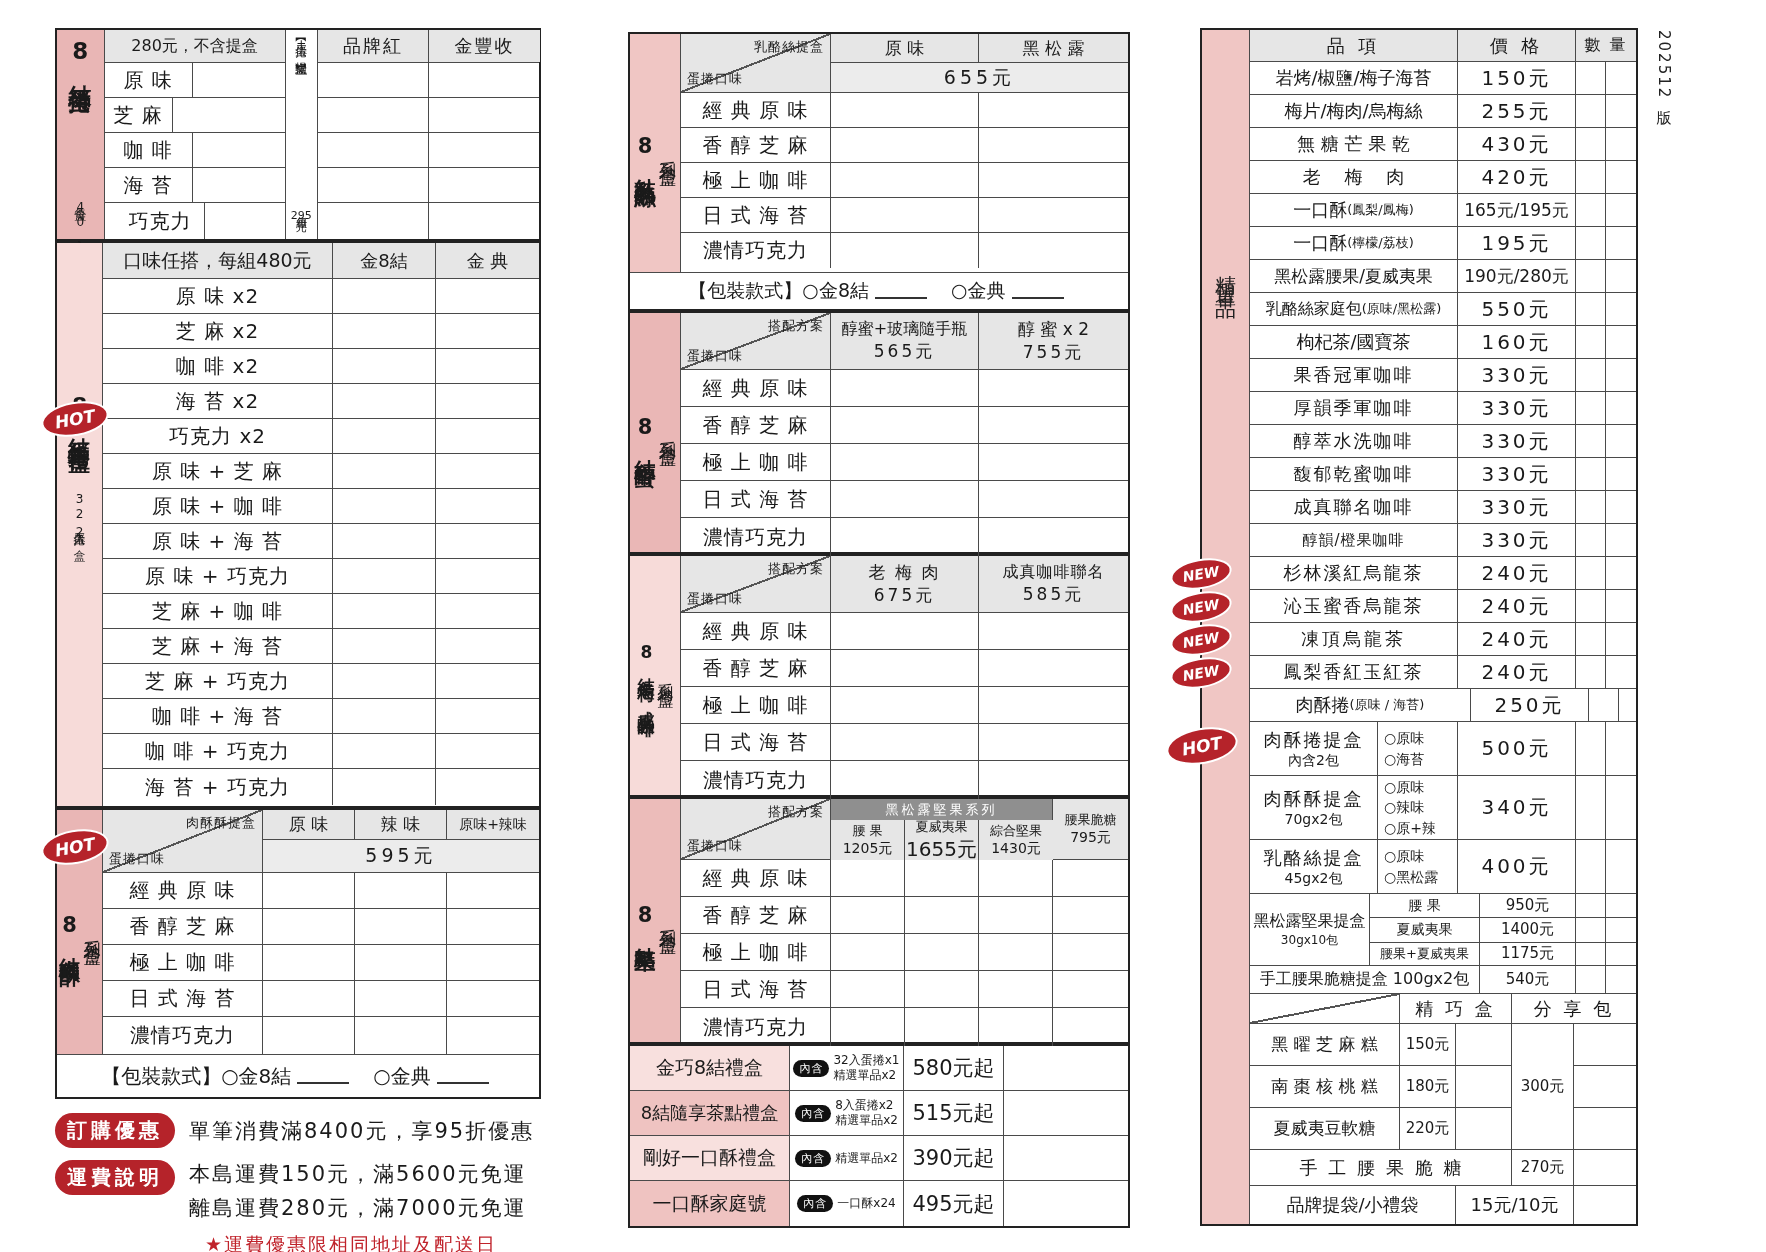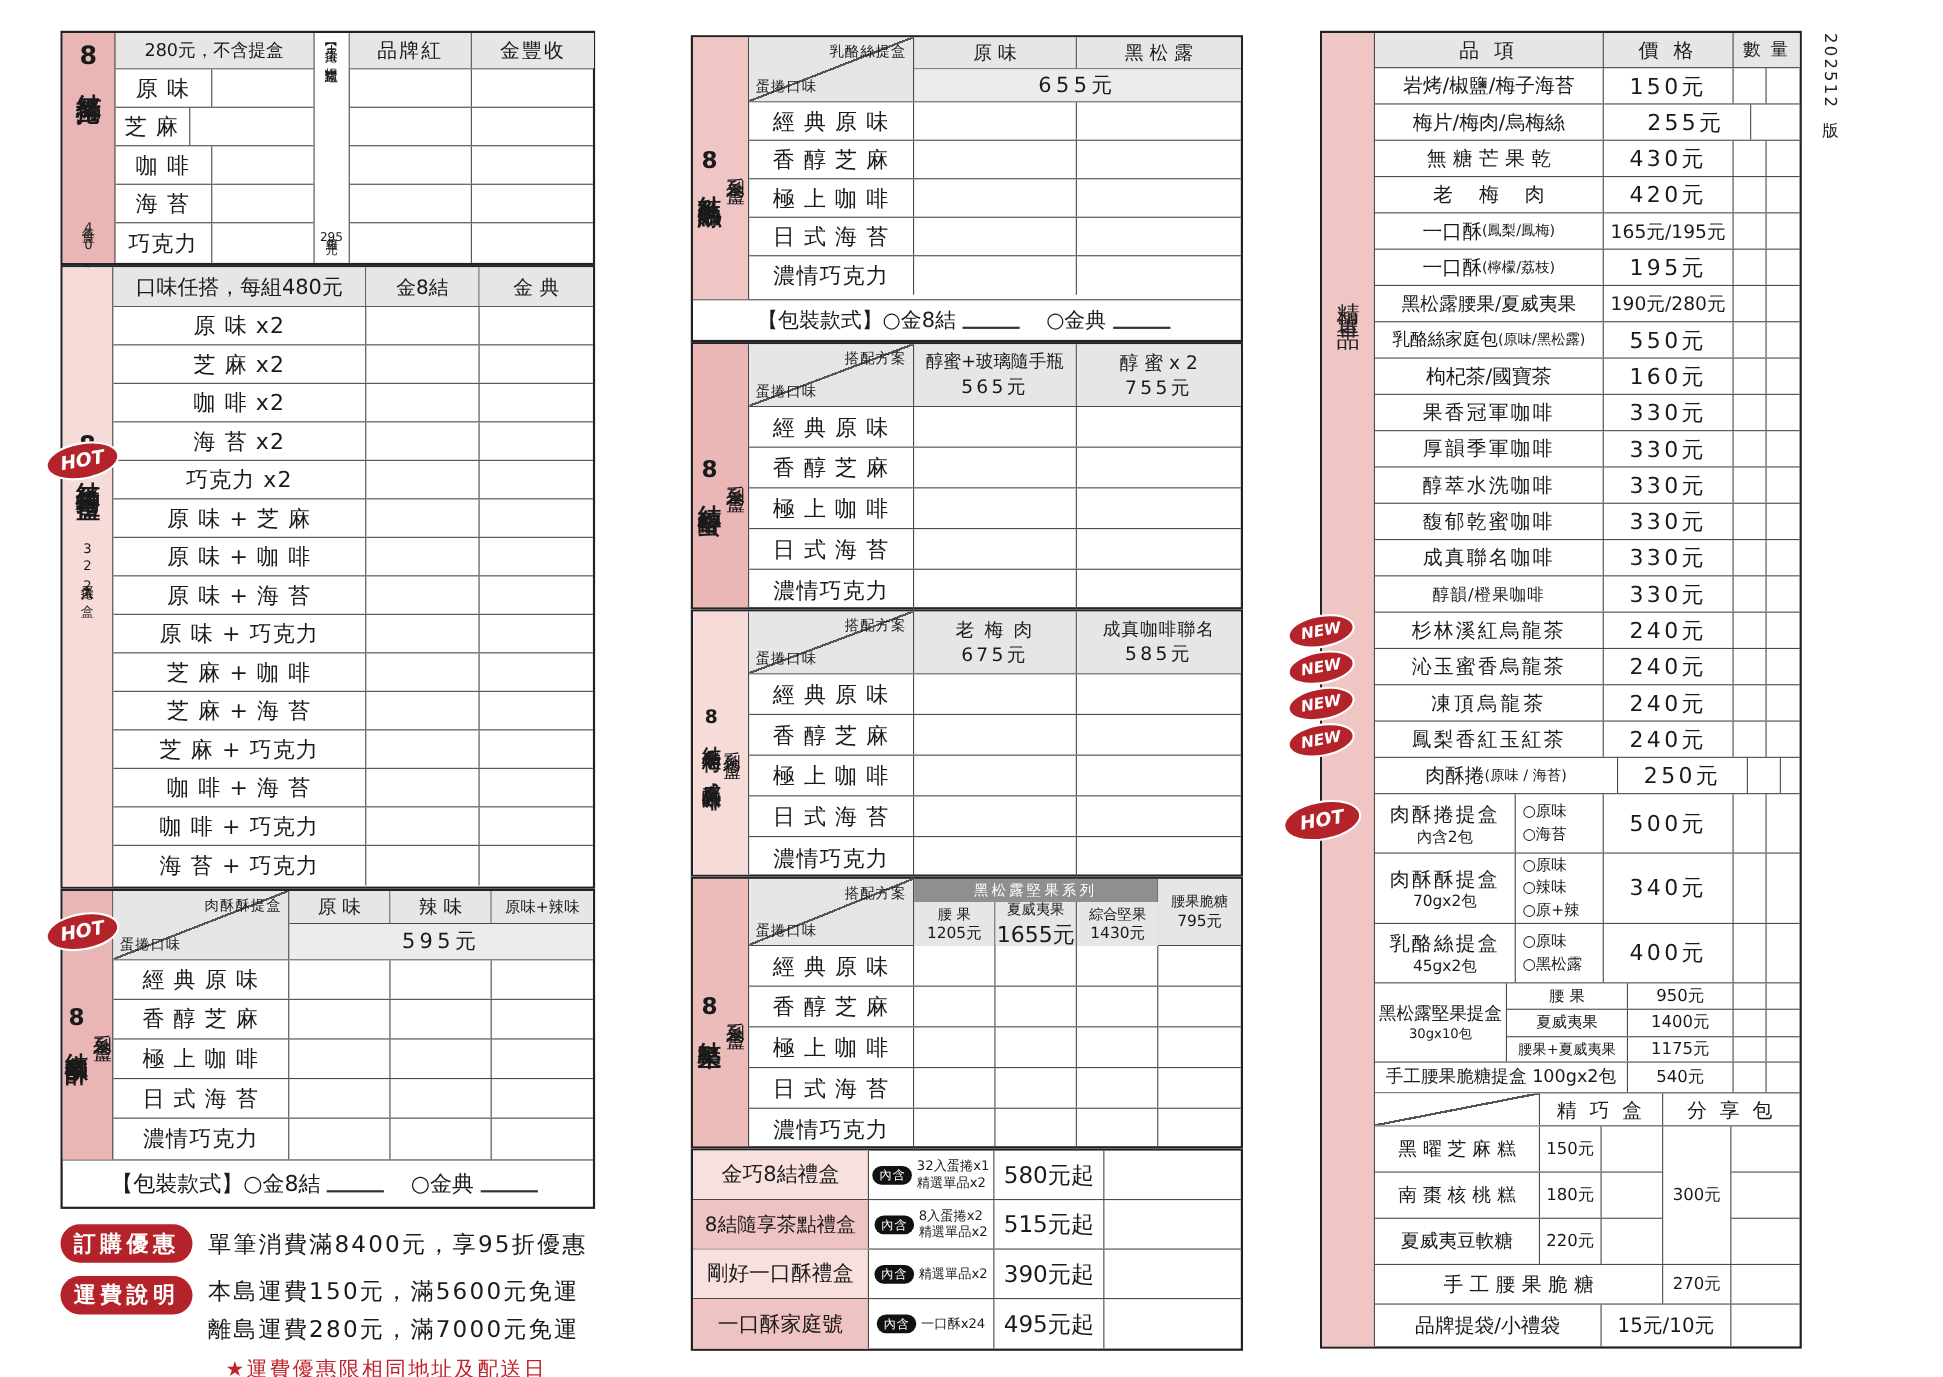--- a/index.html
+++ b/index.html
@@ -80,21 +80,21 @@
             <div class="c" style="width:92px;"></div>
           </div>
         <div class="trow" style="height:35px;">
             <div class="c lbl" style="width:88px;">咖 啡</div>
             <div class="c" style="width:92px;"></div>
           </div>
         <div class="trow" style="height:35px;">
             <div class="c lbl" style="width:88px;">海 苔</div>
             <div class="c" style="width:92px;"></div>
           </div>
-        <div class="trow" style="height:36px;">
+        <div class="trow" style="height:36px;padding-left:12px;">
             <div class="c lbl" style="width:88px;">巧克力</div>
             <div class="c" style="width:92px;"></div>
           </div>
       </div>
       <div class="vsect" style="width:34px;display:flex;flex-direction:column;align-items:center;justify-content:space-between;padding:4px 0;">
         <div class="vtxt2" style="font-size:12px;">【蛋捲+提盒組】</div>
         <div style="text-align:center;font-size:11px;line-height:1.15;">
           <div class="vtxt2" style="font-size:11px;margin:0 auto;">每組</div>
           <div>295</div>
           <div>元</div>
@@ -600,21 +600,21 @@
         </div>
 
         <div class="trow" style="height:33px;">
             <div class="c" style="width:208px;font-size:18px;">
               <span>岩烤/椒鹽/梅子海苔</span>
             </div>
             <div class="c price" style="width:118px;">150元</div>
             <div class="c" style="width:30px;"></div>
             <div class="c" style="width:30px;"></div>
           </div>
-        <div class="trow" style="height:33px;gap:16px;">
+        <div class="trow" style="height:33px;">
             <div class="c" style="width:208px;font-size:18px;">
               <span>梅片/梅肉/烏梅絲</span>
             </div>
             <div class="c price" style="width:118px;">255元</div>
             <div class="c" style="width:30px;"></div>
             <div class="c" style="width:30px;"></div>
           </div>
         <div class="trow" style="height:33px;">
             <div class="c" style="width:208px;font-size:18px;">
               <span>無 糖 芒 果 乾</span>
@@ -865,21 +865,21 @@
           </div>
           <div class="c" style="width:62px;font-size:15px;border-right:1px solid #4a4a4a;">300元</div>
           <div style="width:62px;display:flex;flex-direction:column;">
             <div class="c" style="height:42px;border-bottom:1px solid #4a4a4a;"></div>
             <div class="c" style="height:42px;border-bottom:1px solid #4a4a4a;"></div>
             <div class="c" style="height:42px;"></div>
           </div>
         </div>
 
         <div class="trow" style="height:36px;">
-          <div class="c" style="width:262px;font-size:18px;">手 工 腰 果 脆 糖</div>
+          <div class="c" style="width:262px;font-size:18px;font-family:Liberation Mono, monospace;">手 工 腰 果 脆 糖</div>
           <div class="c" style="width:62px;font-size:15px;">270元</div>
           <div class="c" style="width:62px;"></div>
         </div>
 
         <div class="trow" style="height:38px;">
           <div class="c" style="width:206px;font-size:18px;">品牌提袋/小禮袋</div>
           <div class="c" style="width:118px;font-size:18px;">15元/10元</div>
           <div class="c" style="width:62px;"></div>
         </div>
       </div>

